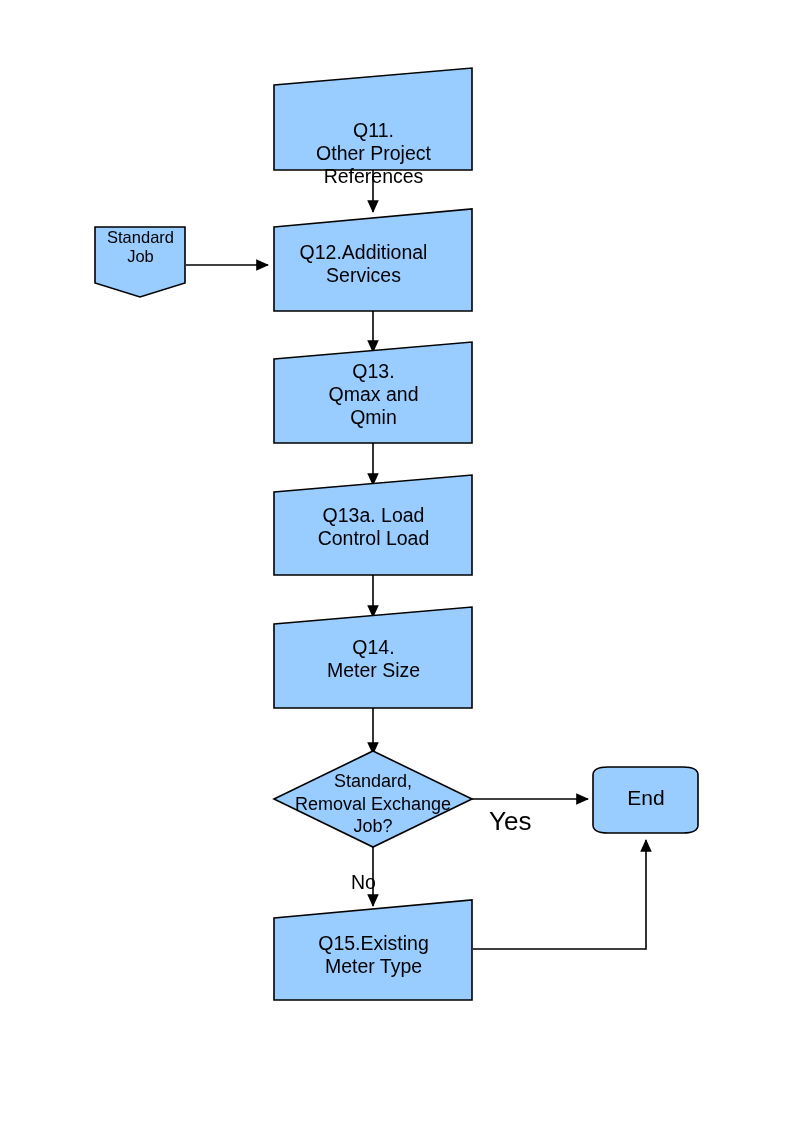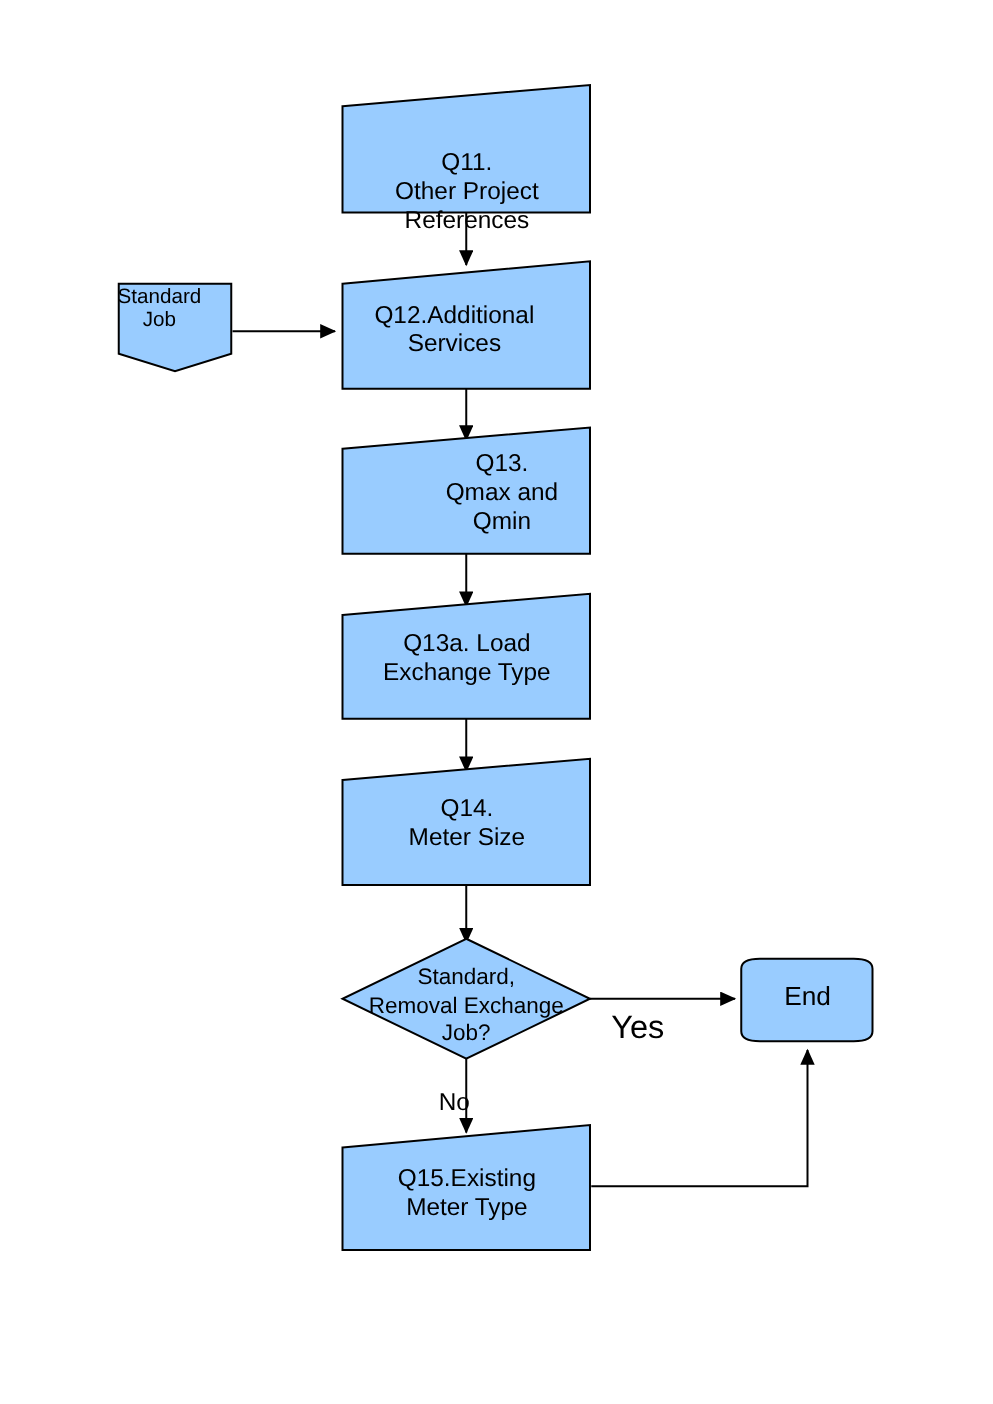--- a/index.html
+++ b/index.html
@@ -47,24 +47,24 @@
     pointer-events: none;
   }
   .edge-label {
     position: absolute;
     color: #000000;
     font-family: "Liberation Sans", sans-serif;
     white-space: nowrap;
   }
   .lbl-q11   { left: 275px; top: 84px;  width: 197px; font-size: 19.5px; margin-top: 35px; }
   .lbl-q12   { left: 275px; top: 241px; width: 177px; font-size: 19.5px; }
-  .lbl-q13   { left: 275px; top: 360px; width: 197px; font-size: 19.5px; padding-left: 28px; }
+  .lbl-q13   { left: 275px; top: 360px; width: 197px; font-size: 19.5px; }
   .lbl-q13a  { left: 275px; top: 504px; width: 197px; font-size: 19.5px; }
   .lbl-q14   { left: 275px; top: 636px; width: 197px; font-size: 19.5px; }
-  .lbl-start { left: 82px;  top: 228px; width: 91px;  font-size: 16.5px; }
+  .lbl-start { left: 95px;  top: 228px; width: 91px;  font-size: 16.5px; }
   .lbl-dec   { left: 282px; top: 770px; width: 182px; font-size: 18px; line-height: 1.25; }
   .lbl-end   { left: 594px; top: 786px; width: 104px; font-size: 21px; }
   .lbl-q15   { left: 275px; top: 932px; width: 197px; font-size: 19.5px; }
   .lbl-yes   { left: 489px; top: 772px; font-size: 26px; margin-top: 34px; }
   .lbl-no    { left: 326px; top: 871px; font-size: 19.5px; margin-left: 25px; }
 </style>
 </head>
 <body>
 
 <div id="flow-canvas">
@@ -128,21 +128,21 @@
 Job</div>
 
   <div class="node-label lbl-q12">Q12.Additional
 Services</div>
 
   <div class="node-label lbl-q13">Q13.
 Qmax and
 Qmin</div>
 
   <div class="node-label lbl-q13a">Q13a. Load
-Exchange Type</div>
+Control Load</div>
 
   <div class="node-label lbl-q14">Q14.
 Meter Size</div>
 
   <div class="node-label lbl-dec">Standard,
 Removal Exchange
 Job?</div>
 
   <div class="node-label lbl-end">End</div>
 

